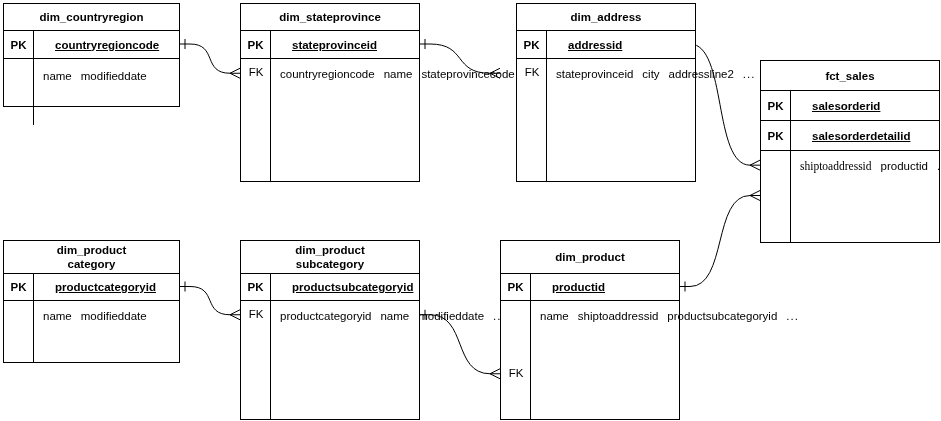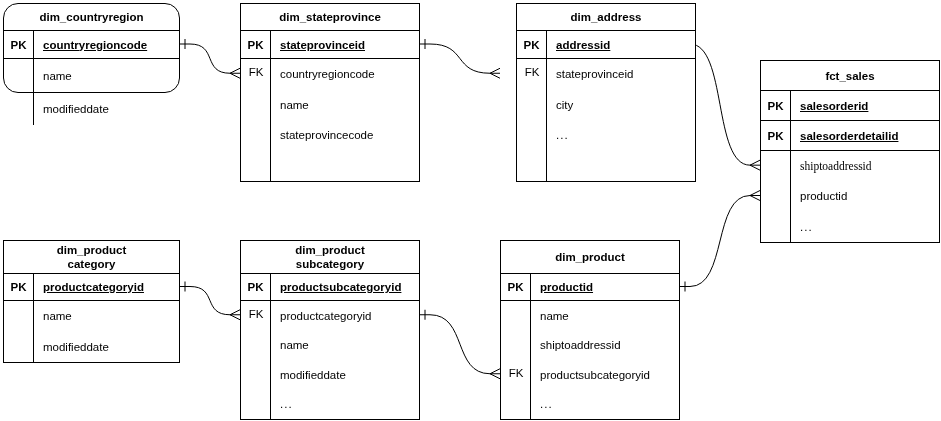--- a/index.html
+++ b/index.html
@@ -50,20 +50,21 @@
     padding: 0 2px;
     white-space: pre-line;
   }
   .erow {
     box-sizing: border-box;
     display: flex;
     align-items: stretch;
   }
   .erow.sep {
     border-bottom: 1px solid #000000;
+    gap: 12px;
   }
   .keycell {
     box-sizing: border-box;
     width: 30px;
     flex: 0 0 30px;
     border-right: 1px solid #000000;
     display: flex;
     align-items: center;
     justify-content: center;
     font-size: 11.5px;
@@ -97,21 +98,21 @@
   .bodykeylabel {
     position: absolute;
     left: 0;
     width: 30px;
     text-align: center;
     font-size: 11.5px;
   }
   .bodyfields {
     flex: 1 1 auto;
     display: flex;
-    flex-direction: column;
+    flex-direction: row;
   }
   .bodyfield {
     box-sizing: border-box;
     display: flex;
     align-items: center;
     padding-left: 9px;
     font-size: 11.5px;
   }
   .dots { letter-spacing: 1px; }
 </style>
@@ -162,21 +163,21 @@
       </g>
       <g>
         <path d="M 430 314.75 C 467.2 314.75, 452.8 373.75, 490 373.75" fill="none" stroke="#000000" stroke-width="1"></path>
         <line x1="420" y1="314.75" x2="430" y2="314.75" stroke="#000000" stroke-width="1"></line>
         <line x1="425" y1="309.75" x2="425" y2="319.75" stroke="#000000" stroke-width="1"></line>
         <line x1="490" y1="373.75" x2="500" y2="373.75" stroke="#000000" stroke-width="1"></line>
         <line x1="490" y1="373.75" x2="500" y2="368.75" stroke="#000000" stroke-width="1"></line>
         <line x1="490" y1="373.75" x2="500" y2="378.75" stroke="#000000" stroke-width="1"></line>
       </g>
     </svg>
-<div class="entity" style="left: 3px; top: 3px; width: 177px; height: 90px; border-radius: 15px;">
+<div class="entity" style="left: 3px; top: 3px; width: 177px; height: 104px;">
       <div class="entity-title" style="height: 27px;">dim_countryregion</div>
       <div class="erow sep" style="height: 28px;">
         <div class="keycell pk">PK</div>
         <div class="fieldcell pkname">countryregioncode</div>
       </div>
       <div class="bodyblock" style="height: 66px;">
         <div class="bodykeycol"></div>
         <div class="bodyfields">
           <div class="bodyfield" style="height: 33px;">name</div>
           <div class="bodyfield" style="height: 33px;">modifieddate</div>
@@ -206,20 +207,21 @@
         <div class="keycell pk">PK</div>
         <div class="fieldcell pkname">addressid</div>
       </div>
       <div class="bodyblock" style="height: 122px;">
         <div class="bodykeycol">
           <div class="bodykeylabel" style="top: 7.25px;">FK</div>
         </div>
         <div class="bodyfields">
           <div class="bodyfield" style="height: 30.5px;">stateprovinceid</div>
           <div class="bodyfield" style="height: 30.5px;">city</div>
+          <div class="bodyfield" style="height: 30.5px;">addressline2</div>
           <div class="bodyfield dots" style="height: 30.5px;">...</div>
         </div>
       </div>
     </div>
     <div class="entity" style="left: 760px; top: 60px; width: 180px; height: 183px;">
       <div class="entity-title" style="height: 30px;">fct_sales</div>
       <div class="erow sep" style="height: 30px;">
         <div class="keycell pk">PK</div>
         <div class="fieldcell pkname">salesorderid</div>
       </div>

